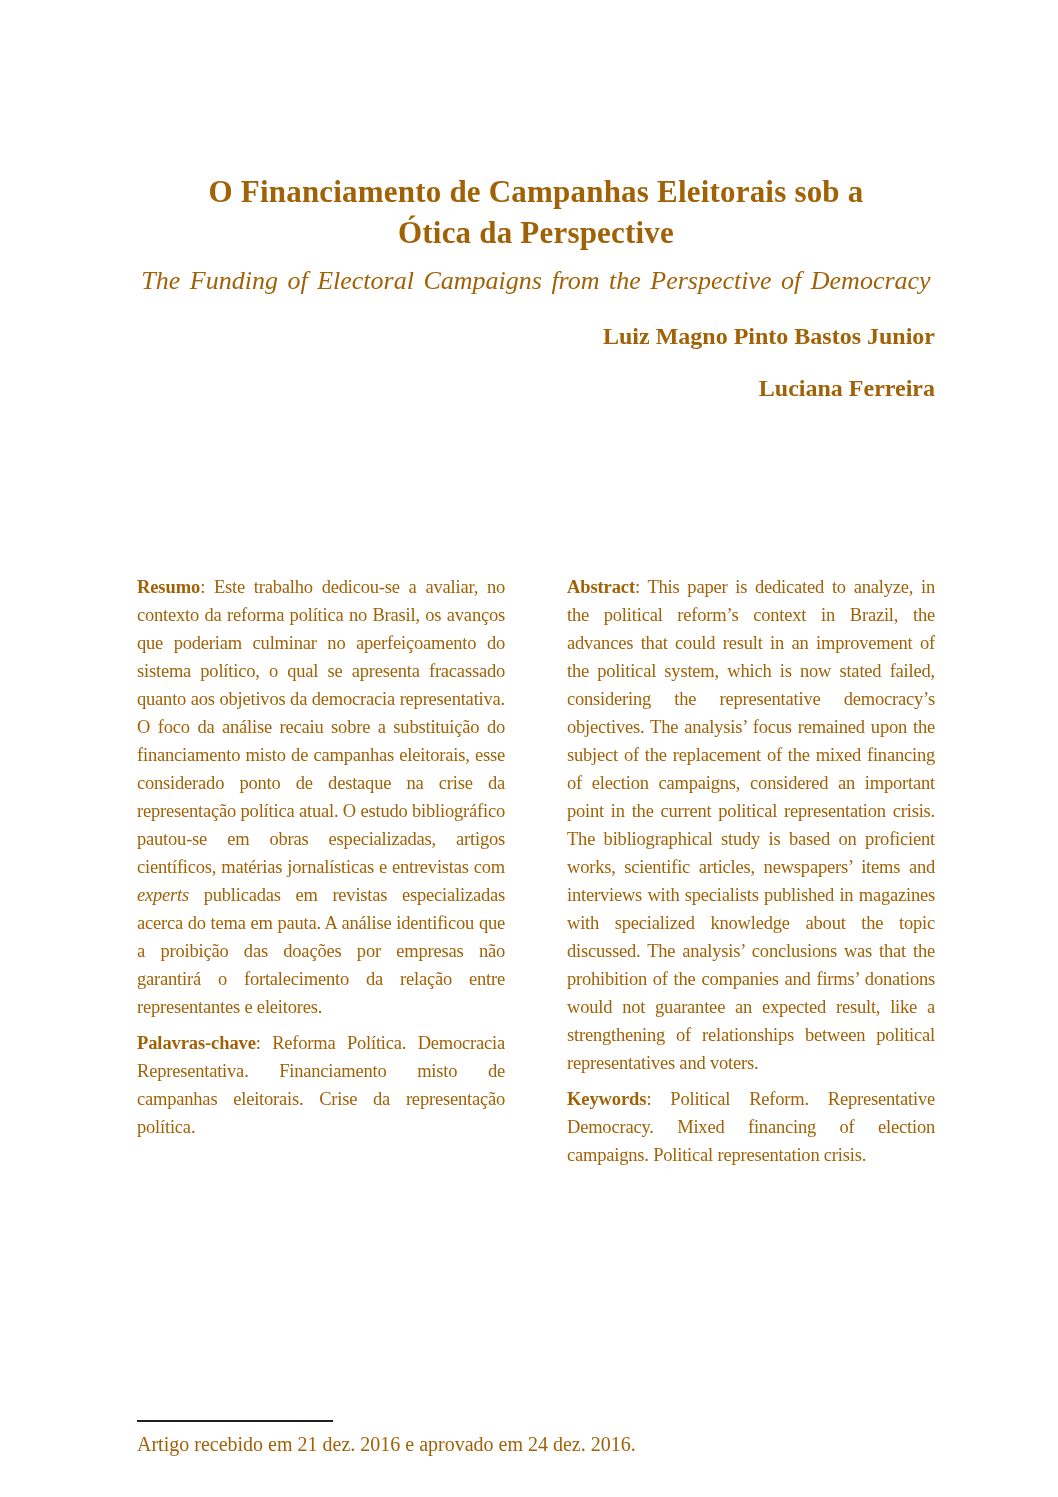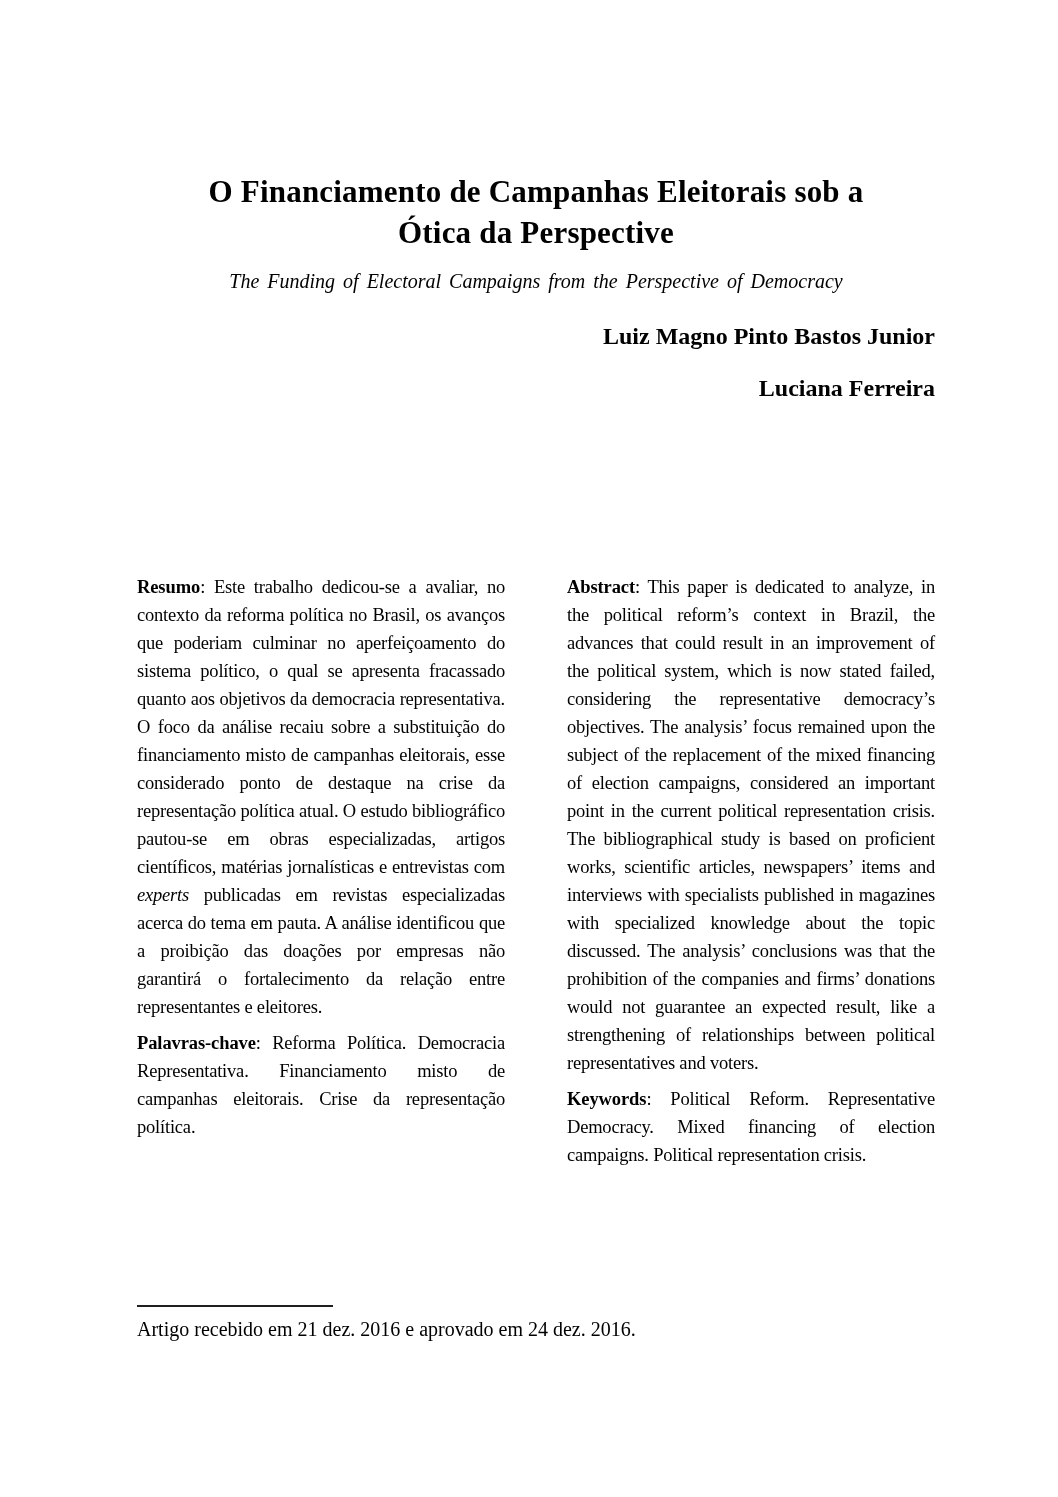--- a/index.html
+++ b/index.html
@@ -7,21 +7,21 @@
     margin: 0;
     padding: 0;
     background: #ffffff;
   }
   .page {
     position: relative;
     width: 1058px;
     height: 1497px;
     background: #ffffff;
     font-family: "Liberation Serif", serif;
-    color: #000000;
+    color: #a16207;
     overflow: hidden;
   }
   .content {
     position: absolute;
     left: 137px;
     top: 0;
     width: 798px;
   }
   .title-block {
     position: absolute;
@@ -35,21 +35,21 @@
     letter-spacing: 0.2px;
   }
   .title-line { white-space: nowrap; }
   .subtitle {
     position: absolute;
     top: 266px;
     left: 0;
     width: 100%;
     text-align: center;
     font-style: italic;
-    font-size: 20px;
+    font-size: 26px;
     line-height: 30px;
     word-spacing: 3px;
     white-space: nowrap;
   }
   .authors {
     position: absolute;
     top: 321px;
     left: 0;
     width: 100%;
     text-align: right;
@@ -78,21 +78,21 @@
     text-align: justify;
     hyphens: auto;
     -webkit-hyphens: auto;
   }
   .para { margin: 0; }
   .para.spaced { margin-top: 8px; }
   .para b { letter-spacing: -0.1px; }
   .footnote {
     position: absolute;
     left: 137px;
-    top: 1305px;
+    top: 1420px;
     width: 798px;
   }
   .footnote-rule {
     width: 196px;
     height: 2px;
     background: #1f1f1f;
     margin: 0 0 9px 0;
   }
   .footnote-text {
     font-size: 20px;

